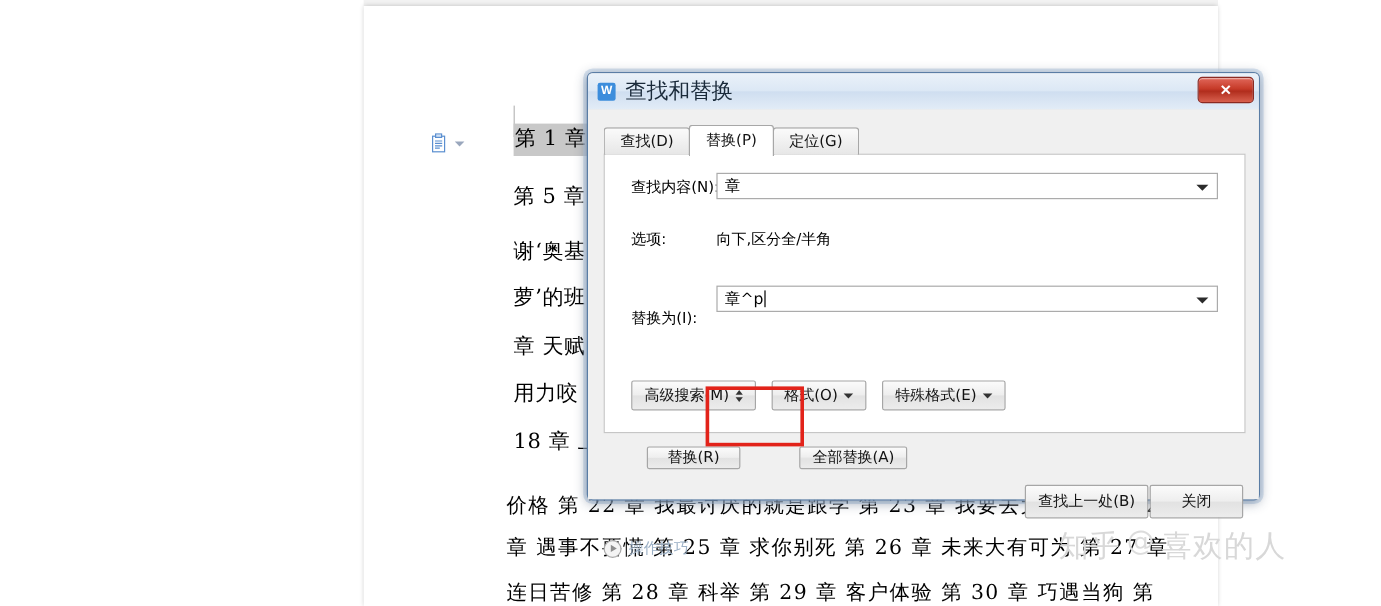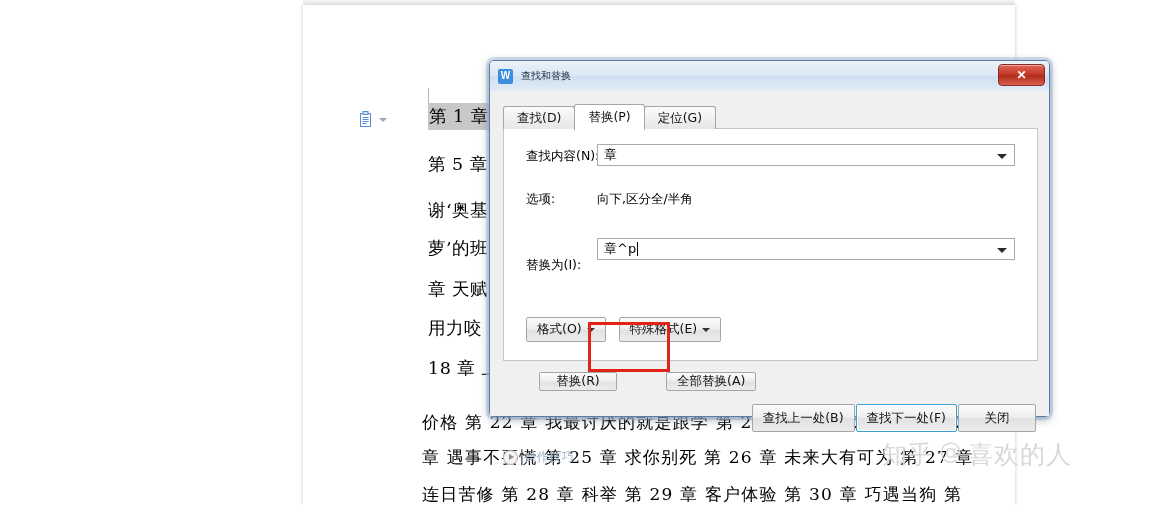--- a/index.html
+++ b/index.html
@@ -124,21 +124,21 @@
     font-size: 10px;
     font-weight: bold;
     display: flex;
     align-items: center;
     justify-content: center;
     line-height: 1;
     font-family: "Liberation Sans", sans-serif;
   }
   #dlg-title-text {
     margin-left: 8px;
-    font-size: 10px;
+    font-size: 18px;
     color: #1a2a3a;
     font-family: "DejaVu Sans", "Liberation Sans", sans-serif;
   }
   #dlg-close {
     position: absolute;
     right: 4px; top: 3px;
     width: 45px; height: 20px;
     border-radius: 4px;
     border: 1px solid #8b2a22;
     background: linear-gradient(to bottom, #e0675a 0%, #c63a28 45%, #b12d1d 55%, #d8604e 100%);
@@ -467,20 +467,27 @@
           <span class="field-label">替换为(I):</span>
         </div>
         <div class="combo" style="position:absolute; left:93px; top:109px; width:418px;">
           <span>章^p</span>
             <span class="caret-blink"></span>
           <span class="caret"></span>
         </div>
 
         <div id="opt-buttons">
             <div class="btn">
+              <span>高级搜索(M)</span>
+              <span class="updncaret">
+                <i class="up"></i>
+                <i class="down"></i>
+              </span>
+            </div>
+            <div class="btn">
               <span>格式(O)</span>
               <span class="dncaret"></span>
             </div>
             <div class="btn">
               <span>特殊格式(E)</span>
               <span class="dncaret"></span>
             </div>
           </div>
       </div>
 
@@ -489,21 +496,20 @@
           <div class="btn">全部替换(A)</div>
         </div>
 
       <div id="tips-link">
         <span class="play-circle"></span>
         <span class="tips-text">操作技巧</span>
       </div>
 
       <div id="nav-buttons">
           <div class="btn">查找上一处(B)</div>
-          <div class="btn default">查找下一处(F)</div>
           <div class="btn plain">关闭</div>
         </div>
 
     </div>
   </div>
 
   <div id="replace-all-highlight"></div>
 
 </div>
 

